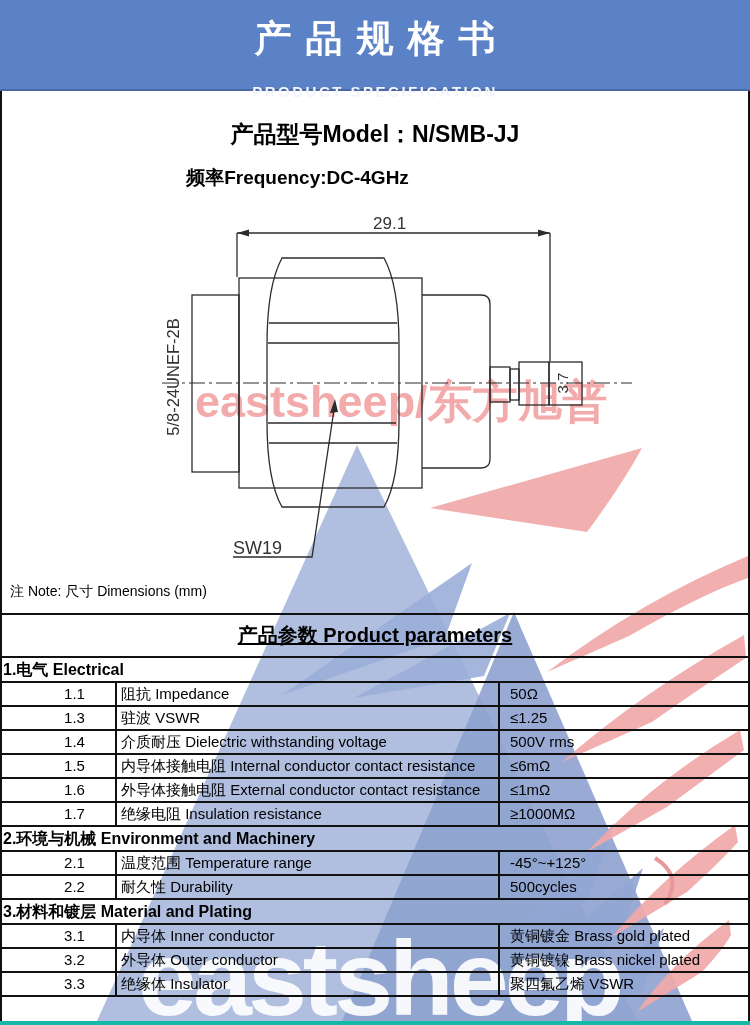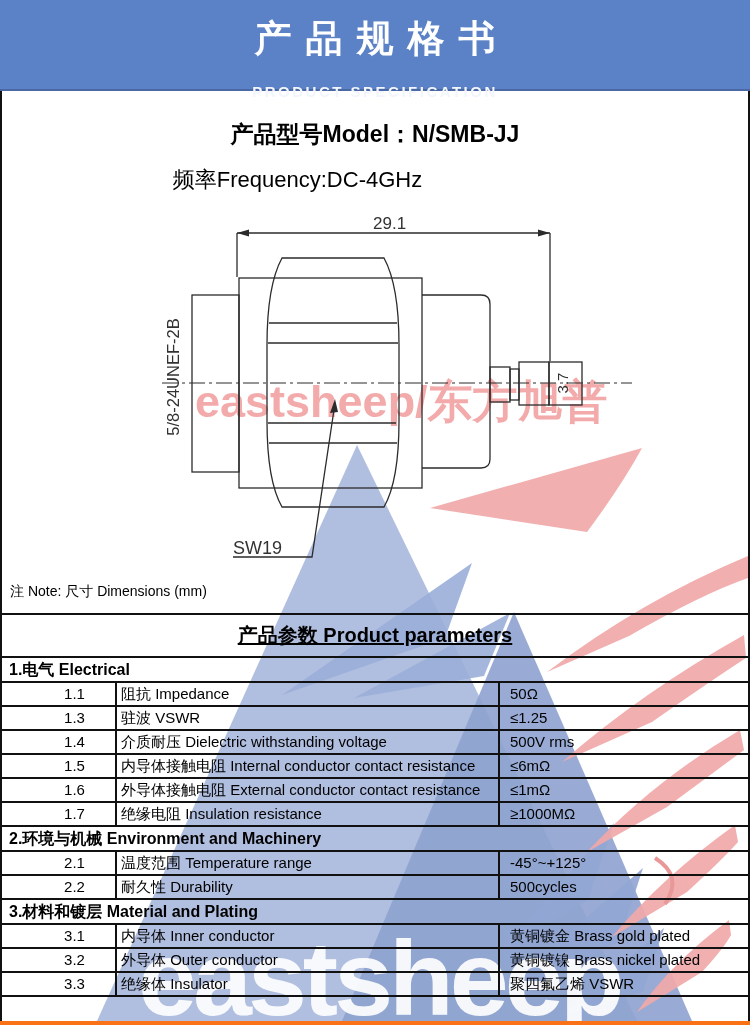--- a/index.html
+++ b/index.html
@@ -1,45 +1,45 @@
 <!DOCTYPE html>
 <html><head>
 <meta charset="utf-8">
 <style>
   html,body{margin:0;padding:0;}
   body{font-family:"Liberation Sans","DejaVu Sans",sans-serif;background:#fff;}
-  #page{position:relative;width:750px;height:1025px;background:#f97316;overflow:hidden;}
+  #page{position:relative;width:750px;height:1025px;background:#14b8a6;overflow:hidden;}
 
   
   #banner{position:absolute;left:0;top:0;width:750px;height:89px;background:#5b82c6;
           border-bottom:2px solid #4a67a6;text-align:center;z-index:4;}
   #banner .cn{color:#fff;font-size:37px;font-weight:bold;letter-spacing:14px;margin-top:14px;text-indent:14px;}
   #banner .en{color:#f2f5fb;font-size:15px;font-weight:bold;letter-spacing:2.5px;margin-top:19px;}
 
   
   #body-frame{position:absolute;left:0;top:91px;width:746px;height:930px;background:#fff;
               border-left:2px solid #111;border-right:2px solid #111;}
 
   .heading-model{position:absolute;left:0;top:28px;width:746px;text-align:center;
                  font-size:23px;font-weight:bold;color:#000;z-index:3;}
   .heading-freq{position:absolute;left:0;top:74px;width:591px;text-align:center;
-                font-size:22px;font-weight:normal;color:#000;z-index:3;}
+                font-size:19px;font-weight:bold;color:#000;z-index:3;}
 
   #emblem{position:absolute;left:0;top:339px;z-index:1;pointer-events:none;}
   #drawing{position:absolute;left:0;top:114px;z-index:2;}
 
   #note-line{position:absolute;left:8px;top:492px;font-size:14px;color:#000;z-index:3;}
 
   
   #param-title{position:absolute;left:0;top:522px;width:746px;height:41px;line-height:41px;
                border-top:2px solid #111;border-bottom:2px solid #111;text-align:center;
                font-size:20px;font-weight:bold;color:#000;z-index:3;background:transparent;text-decoration:underline;}
   #param-table{position:absolute;left:0;top:567px;width:746px;z-index:3;}
   .sec-row{height:23px;line-height:23px;border-bottom:2px solid #111;font-size:16px;font-weight:bold;
-           padding-left:7px;color:#000;}
+           padding-left:1px;color:#000;}
   .data-row{display:flex;height:22px;line-height:22px;border-bottom:2px solid #111;font-size:15px;color:#000;}
   .c-num{width:81px;border-right:2px solid #111;text-align:center;flex:none;margin-left:32px;}
   .c-label{width:377px;border-right:2px solid #111;padding-left:4px;flex:none;overflow:hidden;white-space:nowrap;}
   .c-value{flex:1;padding-left:10px;overflow:hidden;white-space:nowrap;}
 
   svg text{font-family:"Liberation Sans","DejaVu Sans",sans-serif;}
 </style>
 </head>
 <body>
 

